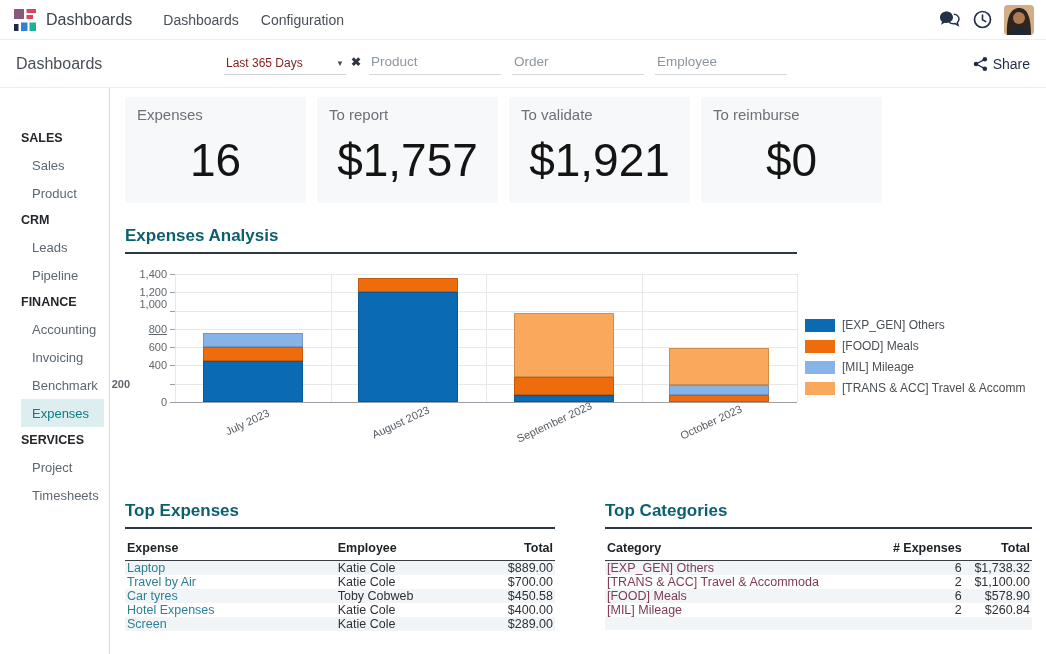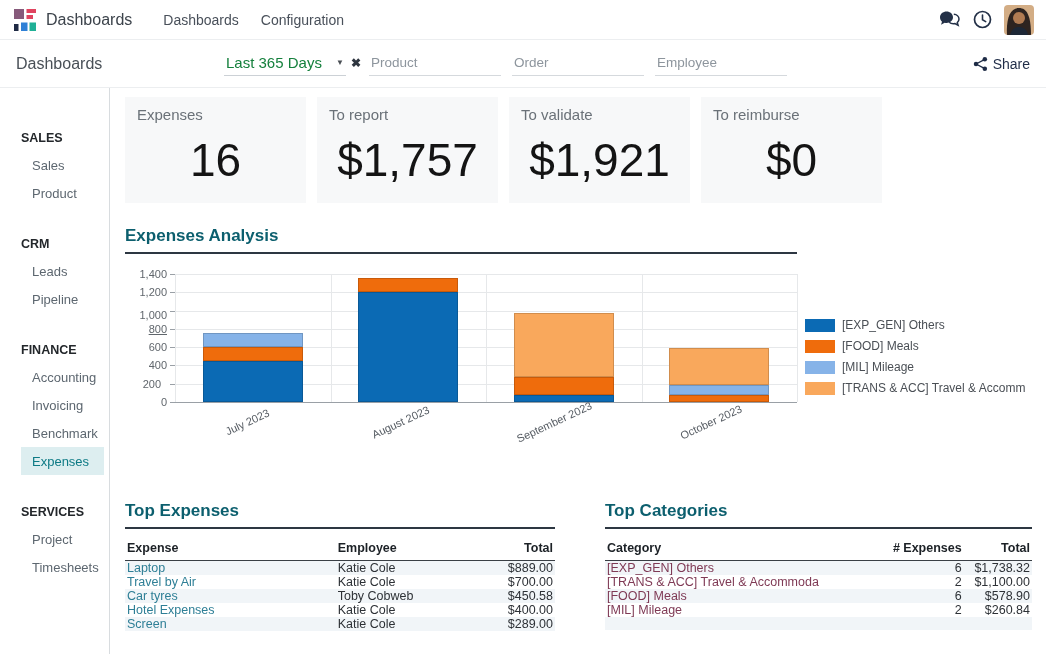--- a/index.html
+++ b/index.html
@@ -14,34 +14,34 @@
   .nav-item { font-size:14px; color:#49505a; padding:0 11px; cursor:pointer; }
   .topbar-right { margin-left:auto; display:flex; align-items:center; gap:12px; margin-right:12px; }
   .icon-btn { cursor:pointer; display:flex; align-items:center; }
   .avatar { width:30px; height:30px; border-radius:4px; overflow:hidden; display:block; cursor:pointer; }
 
   
   .control-panel { height:48px; display:flex; align-items:center; border-bottom:1px solid #eceef0; background:#fff; }
   .cp-title { font-size:16px; color:#495057; margin-left:16px; width:208px; flex:none; }
   .filters { display:flex; align-items:flex-end; gap:0; }
   .period { display:flex; align-items:center; border-bottom:1px solid #ccd1d6; width:122px; padding:2px 2px 4px 2px; cursor:pointer; }
-  .period-value { font-size:15px; color:#15803d; flex:1; }
+  .period-value { font-size:12px; color:#7f1d1d; flex:1; }
   .caret { font-size:8px; color:#4a4f55; margin-left:4px; }
   .clear-x { font-size:12px; font-weight:bold; color:#2f3640; margin:0 8px 6px 5px; cursor:pointer; }
   .cp-input { border:none; border-bottom:1px solid #d5d9dd; outline:none; width:132px; margin-right:11px;
     font-size:13.5px; padding:2px 2px 5px 2px; color:#2f3640; font-family:"Liberation Sans",sans-serif; }
   .cp-input::placeholder { color:#8d959d; }
   .share-btn { margin-left:auto; margin-right:16px; display:flex; align-items:center; gap:5px;
     font-size:14px; font-weight:500; color:#1f2c47; cursor:pointer; }
 
   
   .workspace { display:flex; height:566px; }
   .sidebar { width:110px; flex:none; border-right:1px solid #d8dcdf; padding-top:37px; background:#fff; }
   .sb-header { font-size:12.5px; font-weight:bold; color:#23272b; margin-left:21px; padding:6px 0; }
-  .sb-header + .sb-header, .sb-item + .sb-header { margin-top:24px; }
+  .sb-header + .sb-header, .sb-item + .sb-header { }
   .sb-item { font-size:13px; color:#5d6770; margin:0 5px 0 21px; padding:6.5px 0 6.5px 11px; cursor:pointer; }
   .sb-item.active { background:#ddeef0; color:#0d7a85; }
 
   .main { flex:1; padding:9px 0 0 15px; background:#fff; }
 
   
   .kpi-row { display:flex; gap:11px; }
   .kpi-card { width:181px; height:106px; background:#f7f8f9; display:flex; flex-direction:column; }
   .kpi-label { font-size:15px; color:#6a7178; padding:9px 12px 0; }
   .kpi-value { flex:1; display:flex; align-items:center; justify-content:center; font-size:46px; color:#141414; margin-top:-6px;text-align:right; }
@@ -221,25 +221,25 @@
             <div class="seg" style="left: 338.75px; bottom: 0px; width: 100px; height: 7.31429px; background: rgb(11, 106, 180);"></div>
             <div class="seg" style="left: 338.75px; bottom: 7.31429px; width: 100px; height: 18.1943px; background: rgb(239, 108, 12);"></div>
             <div class="seg" style="left: 338.75px; bottom: 25.5086px; width: 100px; height: 64px; background: rgb(249, 168, 92);"></div>
             <div class="xlab" style="left: 388.75px; top: 142px;">September 2023</div>
             <div class="seg" style="left: 494.25px; bottom: 0px; width: 100px; height: 6.94857px; background: rgb(239, 108, 12);"></div>
             <div class="seg" style="left: 494.25px; bottom: 6.94857px; width: 100px; height: 10.0571px; background: rgb(134, 179, 232);"></div>
             <div class="seg" style="left: 494.25px; bottom: 17.0057px; width: 100px; height: 36.5714px; background: rgb(249, 168, 92);"></div>
             <div class="xlab" style="left: 544.25px; top: 142px;">October 2023</div>
           </div>
       <div class="ylab" style="top: 136px; right: 630px;">0</div>
-          <div class="ylab" style="top: 117.714px; right: 636px;">200</div>
+          <div class="ylab" style="top: 117.714px; right: 667px; font-weight: bold;">200</div>
           <div class="ylab" style="top: 99.4286px; right: 630px;">400</div>
           <div class="ylab" style="top: 81.1429px; right: 630px;">600</div>
           <div class="ylab" style="top: 62.8571px; right: 630px; text-decoration: underline;">800</div>
-          <div class="ylab" style="top: 49px; right: 630px;">1,000</div>
+          <div class="ylab" style="top: 38px; right: 630px;">1,000</div>
           <div class="ylab" style="top: 26.2857px; right: 630px;">1,200</div>
           <div class="ylab" style="top: 8px; right: 630px;">1,400</div>
         </div>
       <div class="legend" id="legend">
           <div class="legend-item">
             <span class="legend-swatch" style="background: rgb(11, 106, 180);"></span>
             <span class="legend-label">[EXP_GEN] Others</span>
           </div>
           <div class="legend-item">
             <span class="legend-swatch" style="background: rgb(239, 108, 12);"></span>

